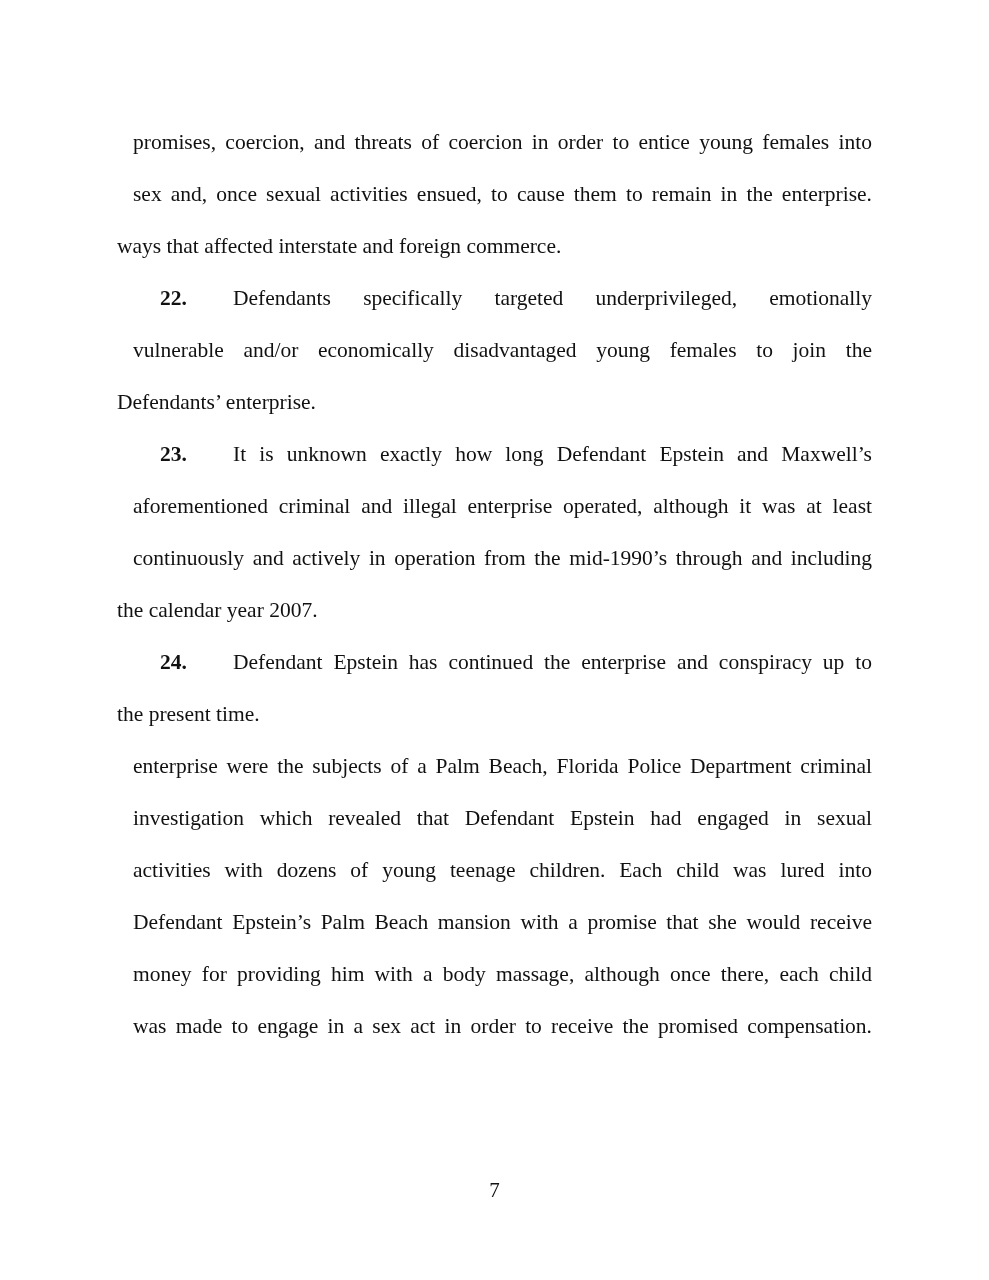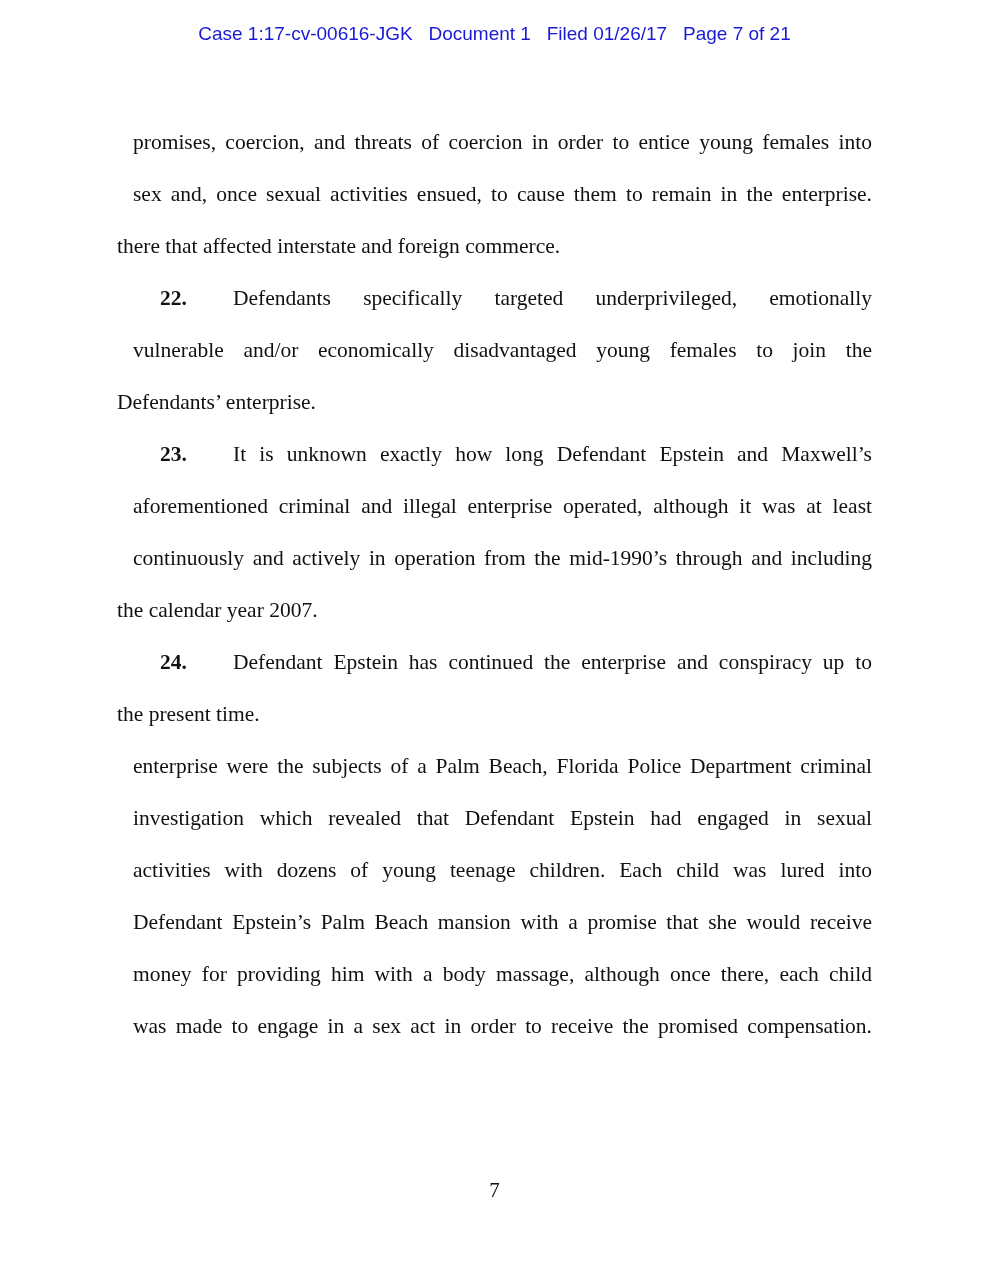--- a/index.html
+++ b/index.html
@@ -80,28 +80,27 @@
       font-family: "Liberation Serif", serif;
       font-size: 21px;
       color: #111111;
     }
   </style>
 </head>
 <body>
 
 <div class="page">
 
-  <div class="ecf-header">Case 1:17-cv-00616-JGK   Document 1   Filed 01/26/17   Page 7 of 21</div>
 
   <div class="body-text">
 
     <div>
       <div class="line full">promises, coercion, and threats of coercion in order to entice young females into</div>
       <div class="line full">sex and, once sexual activities ensued, to cause them to remain in the enterprise.</div>
-      <div class="line last">there that affected interstate and foreign commerce.</div>
+      <div class="line last">ways that affected interstate and foreign commerce.</div>
     </div>
 
     <div>
       <div class="line first-line">
         <span class="para-num">22.</span>
         <span class="rest">Defendants specifically targeted underprivileged, emotionally</span>
       </div>
       <div class="line full">vulnerable and/or economically disadvantaged young females to join the</div>
       <div class="line last">Defendants’ enterprise.</div>
     </div>

